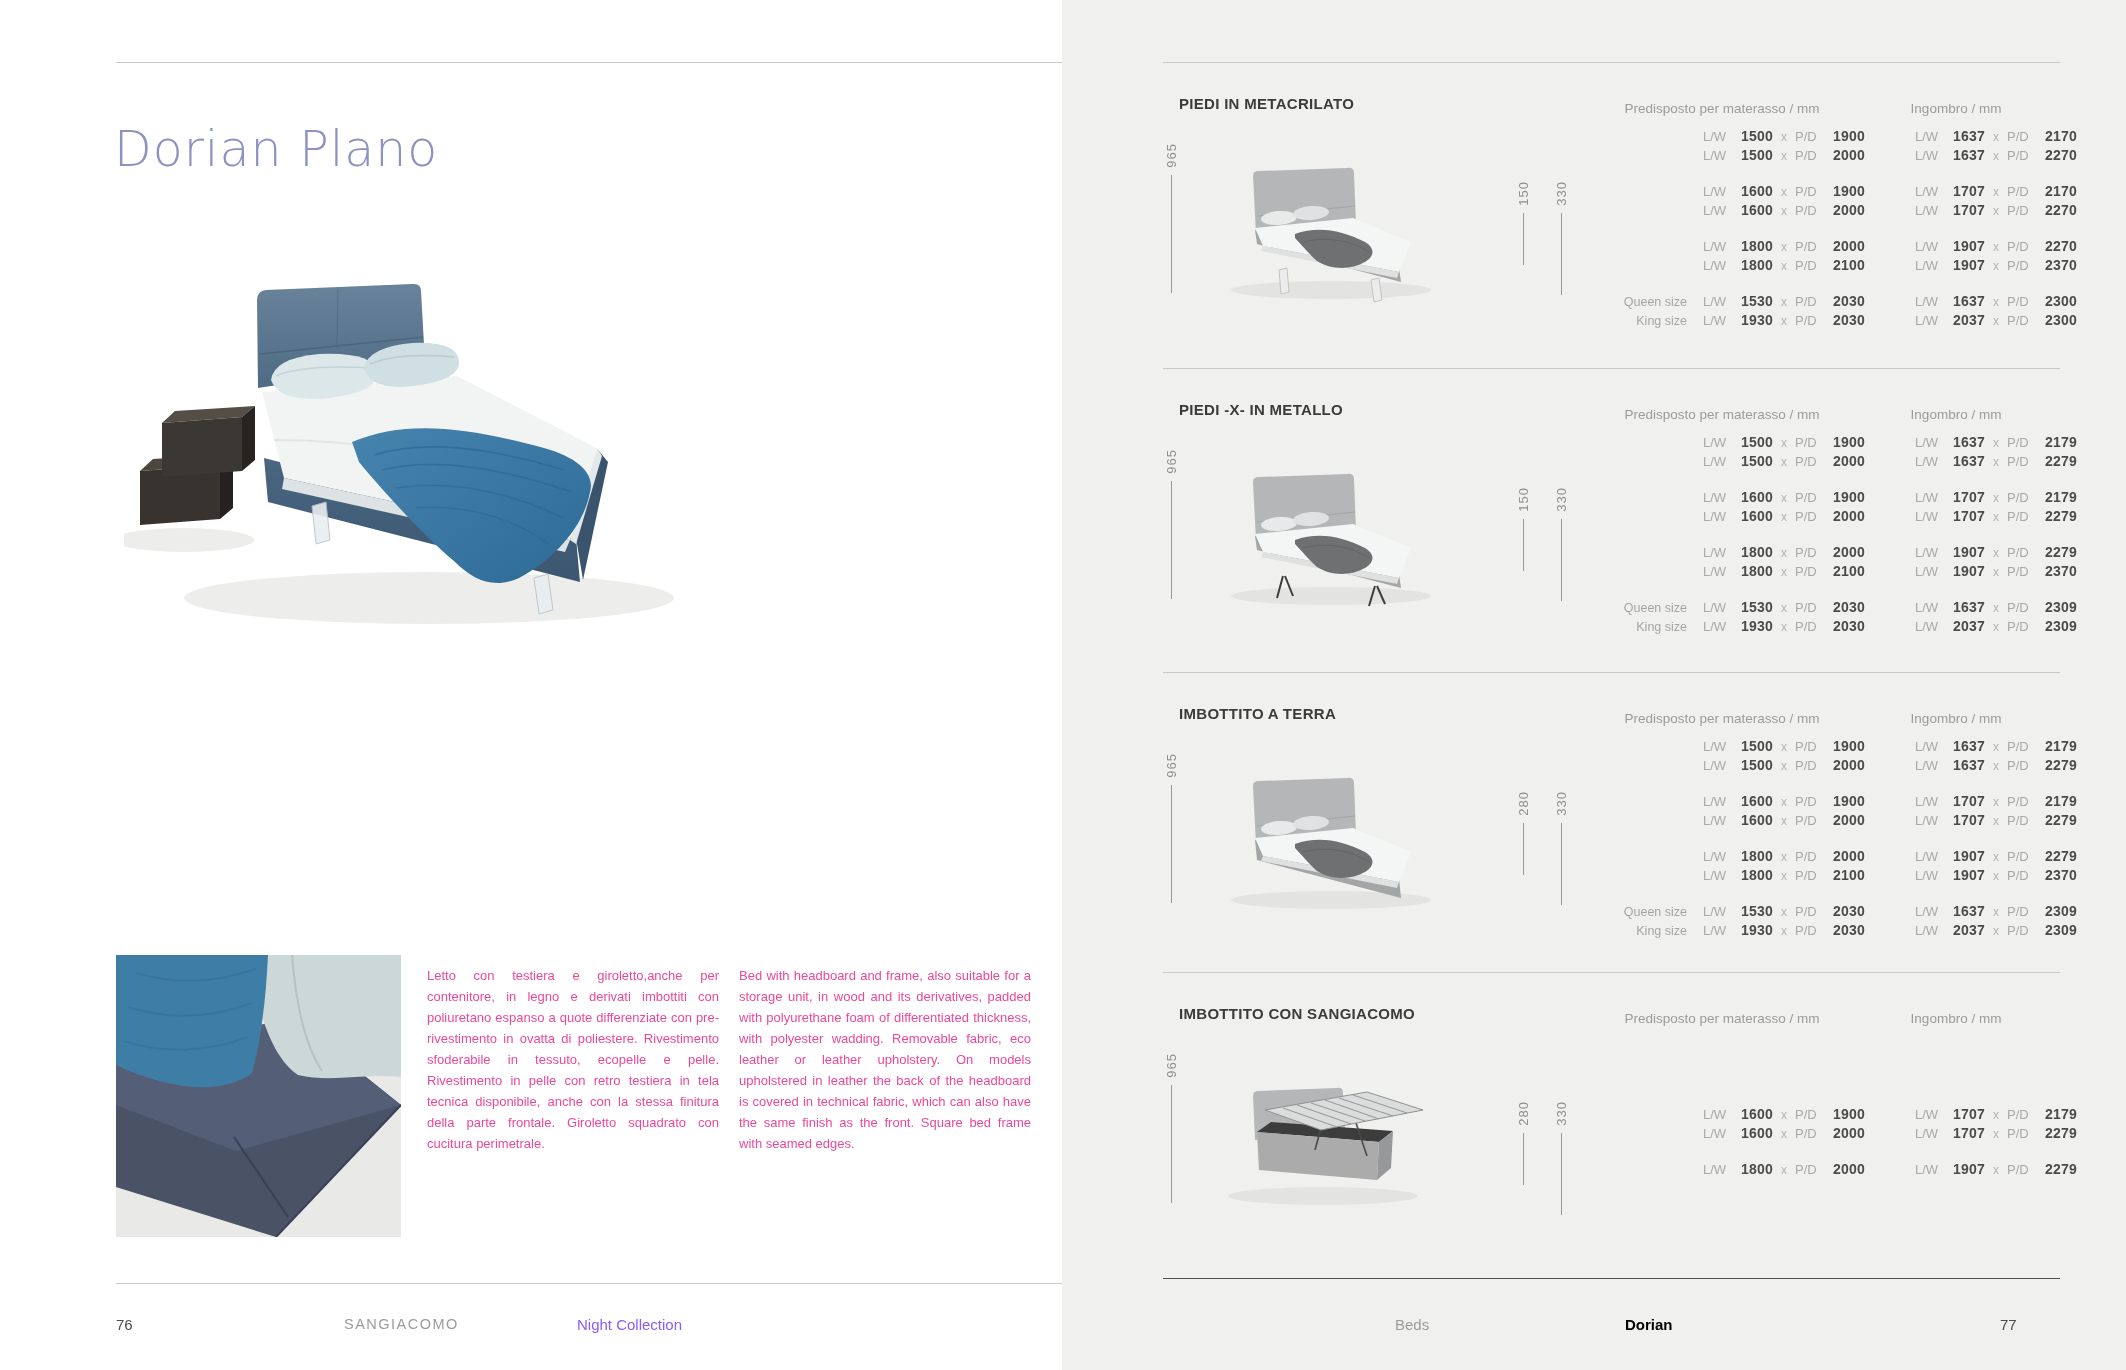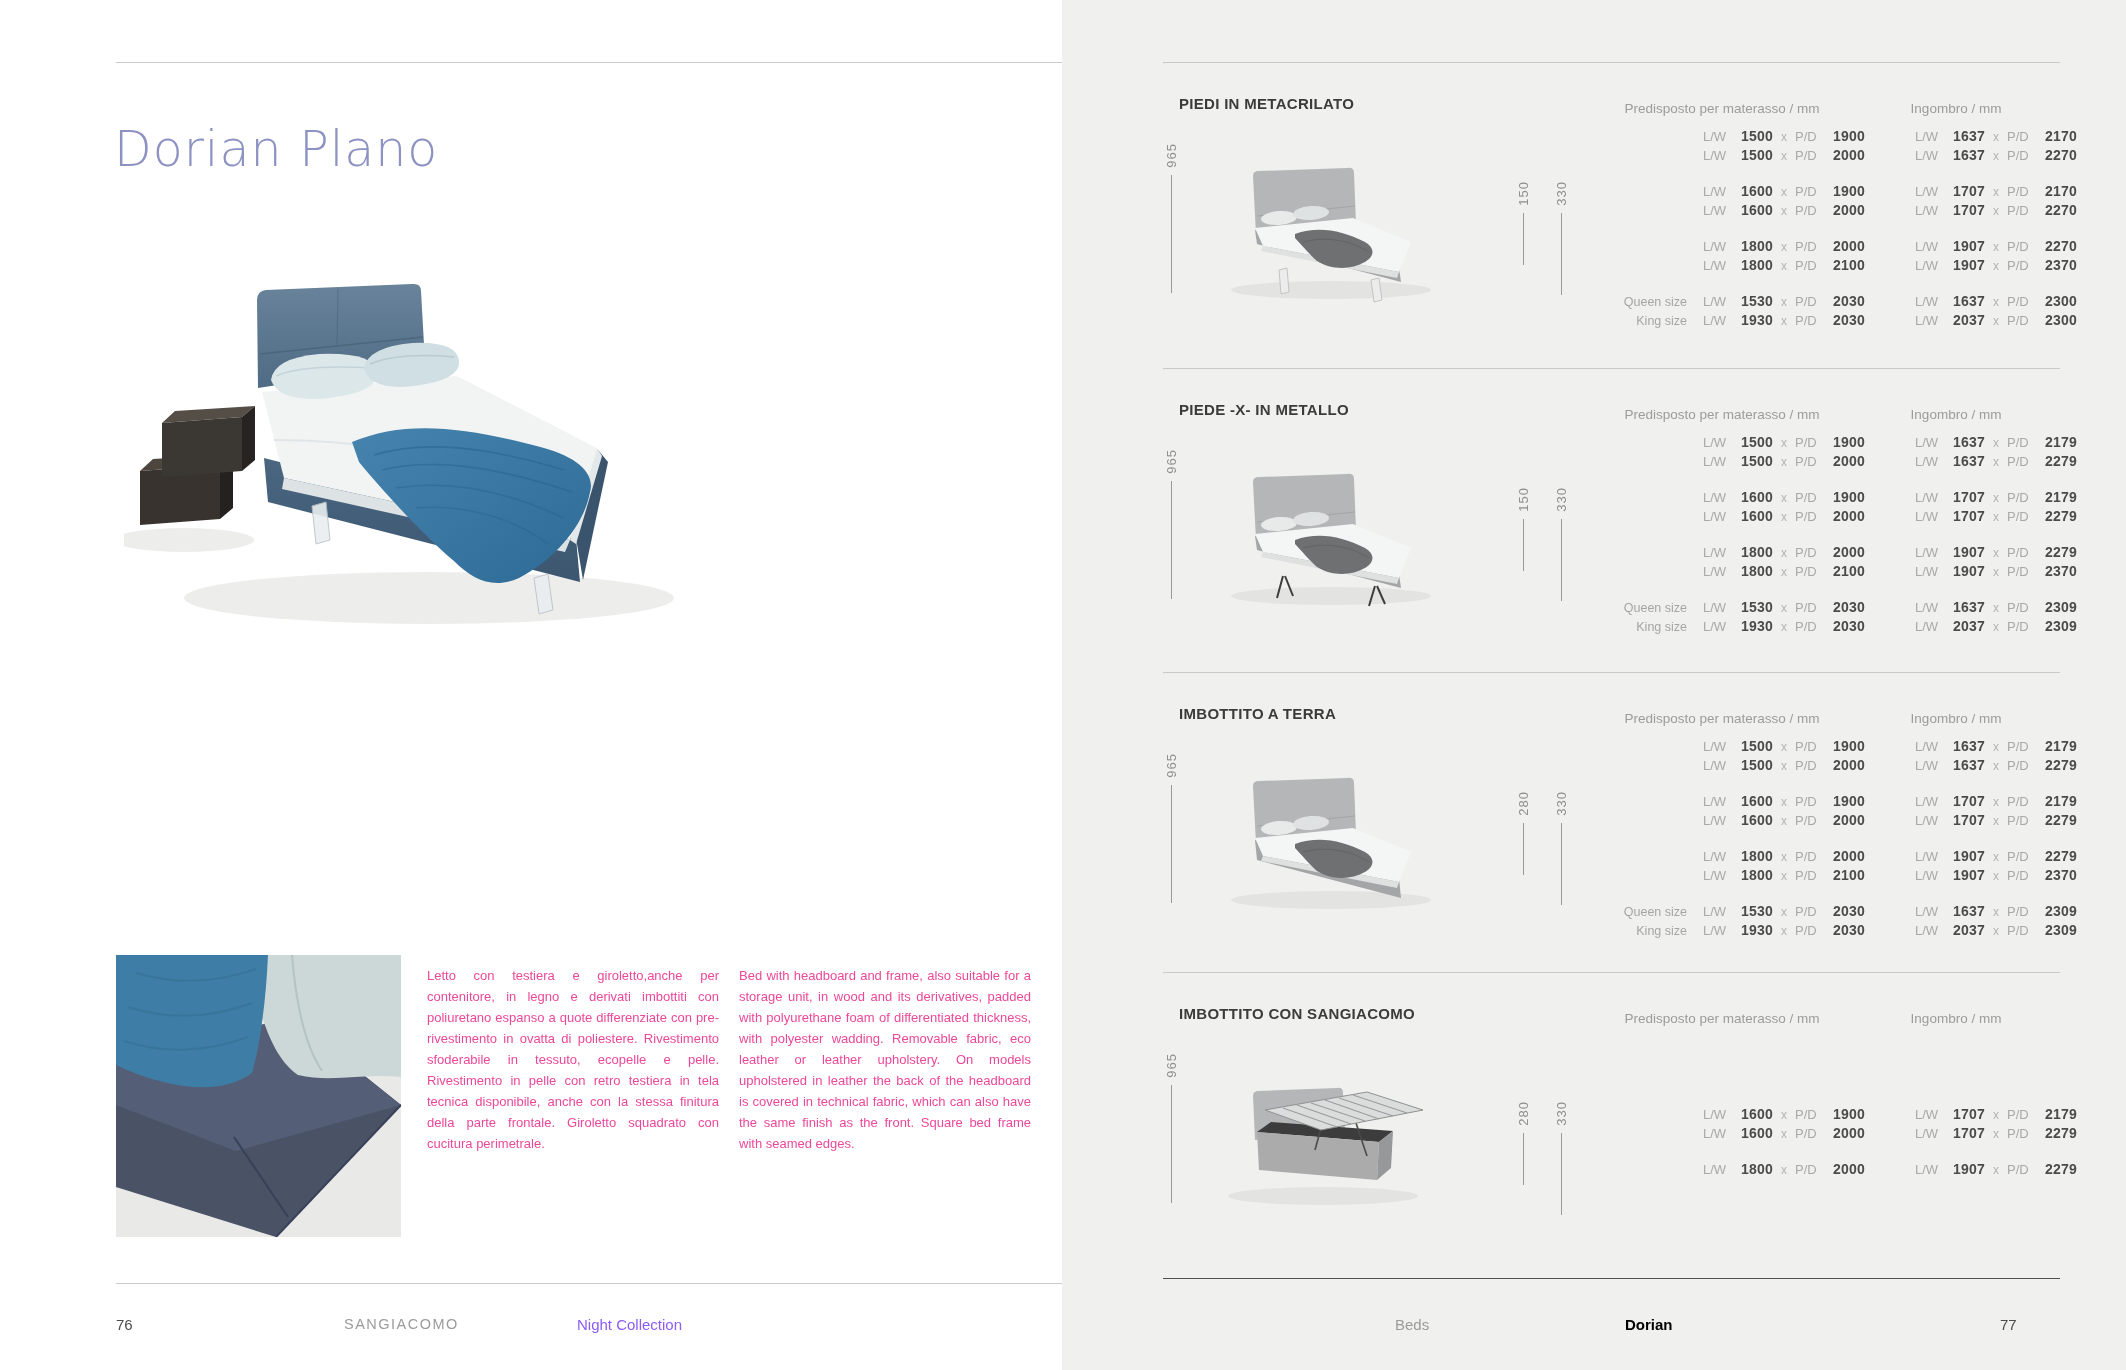--- a/index.html
+++ b/index.html
@@ -309,21 +309,21 @@
                   <span class="dim-label">L/W</span>
                   <span class="dim-val">2037</span>
                   <span class="dim-x">x</span>
                   <span class="dim-label">P/D</span>
                   <span class="dim-val">2300</span>
                 </div>
               </div>
             </div>
           </div>
           <div class="section" style="top: 368px; height: 304px;">
-            <h2 class="sec-title">PIEDE -X- IN METALLO</h2>
+            <h2 class="sec-title">PIEDI -X- IN METALLO</h2>
             <div class="colhead colhead-1">Predisposto per materasso / mm</div>
             <div class="colhead colhead-2">Ingombro / mm</div>
             <div class="diagram"><svg width="270" height="150" viewBox="0 0 270 150">
                 <ellipse cx="128" cy="132" rx="100" ry="9" fill="#e3e3e1"></ellipse>
                 <path d="M50,18 Q50,13 56,13 L144,10 Q151,9 151,15 L153,66 L53,76 Z" fill="#b4b6b7"></path>
                 <path d="M54,58 L152,48" stroke="#9fa1a2" stroke-width="1" opacity=".8" fill="none"></path>
                 <g stroke="#3d3d3d" stroke-width="2">
                   <line x1="80" y1="112" x2="74" y2="134"></line>
                   <line x1="82" y1="112" x2="90" y2="132"></line>
                   <line x1="172" y1="122" x2="166" y2="142"></line>

